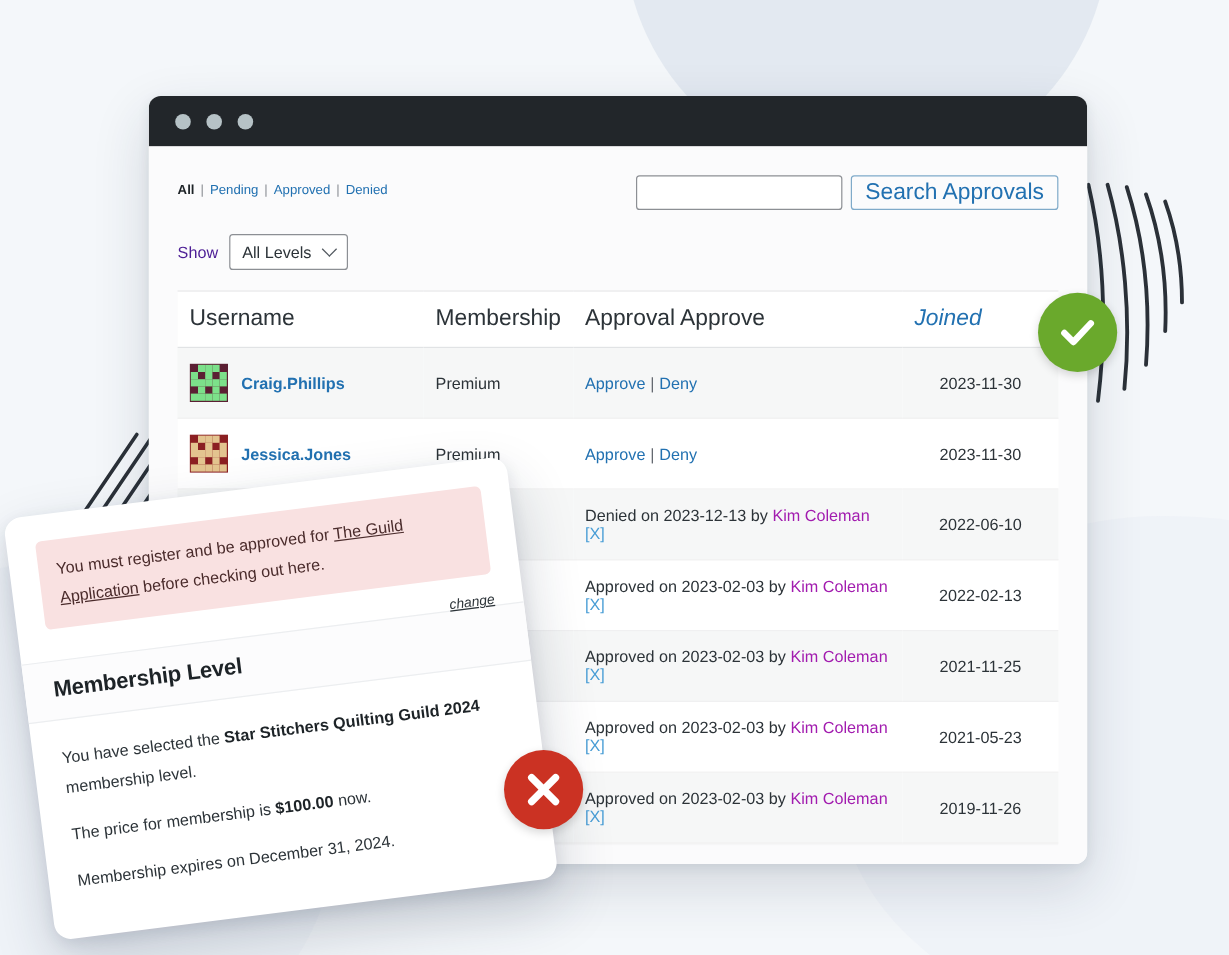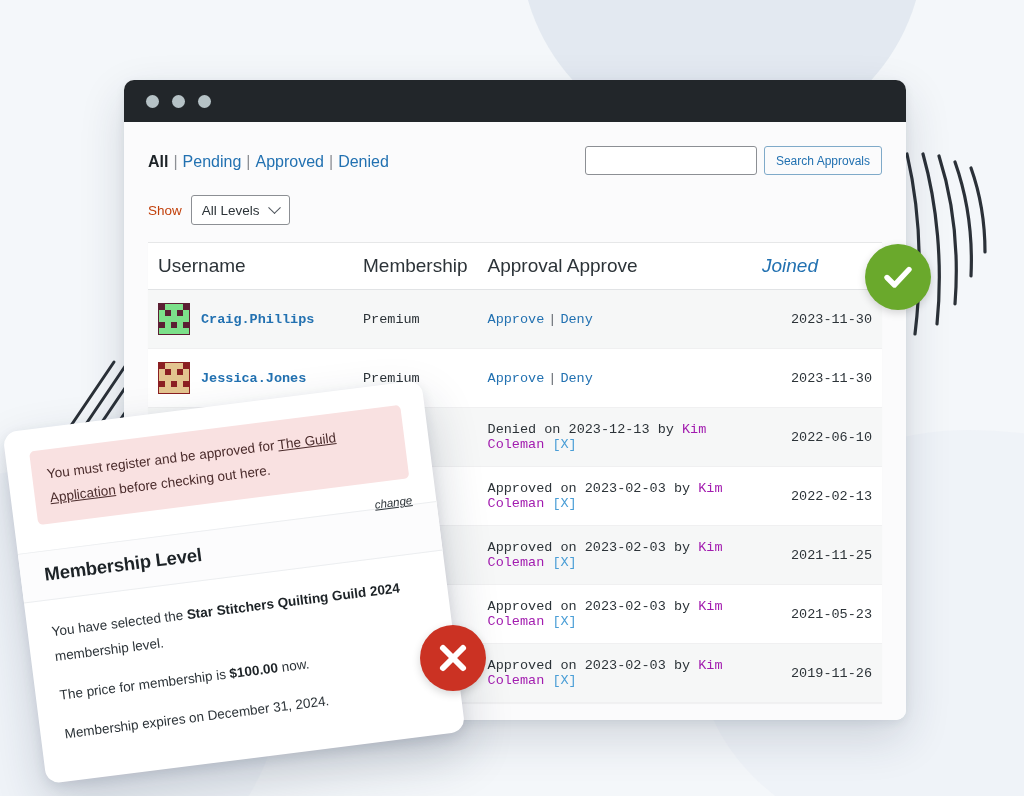--- a/index.html
+++ b/index.html
@@ -74,21 +74,21 @@
     margin-bottom: 16px;
   }
 
   
   .filter-row {
     display: flex;
     align-items: flex-start;
     justify-content: space-between;
     margin-bottom: 20px;
   }
-  .filters { font-size: 16px; color: #50575e; padding-top: 7px; }
+  .filters { font-size: 11px; color: #50575e; padding-top: 7px; }
   .filters a {
     color: #2271b1;
     text-decoration: none;
     cursor: pointer;
   }
   .filters a.current { color: #1d2327; font-weight: bold; }
   .filters .sep { color: #8c8f94; margin: 0 5px; }
 
   .search-box { display: flex; align-items: center; gap: 7px; }
   .search-input {
@@ -102,34 +102,34 @@
     outline: none;
     font-family: inherit;
   }
   .search-button {
     height: 29px;
     padding: 0 11px;
     border: 1px solid #7faac9;
     border-radius: 3px;
     background: #fbfbfc;
     color: #2271b1;
-    font-size: 12px;
+    font-size: 19px;
     cursor: pointer;
     font-family: inherit;
     white-space: nowrap;
   }
 
   
   .show-row {
     display: flex;
     align-items: center;
     gap: 9px;
     margin-bottom: 17px;
   }
-  .show-label { font-size: 13.5px; color: #c2410c; }
+  .show-label { font-size: 13.5px; color: #4c1d95; }
   .level-select {
     height: 30px;
     border: 1px solid #8c8f94;
     border-radius: 3px;
     background: #fff;
     font-size: 13.5px;
     color: #2c3338;
     padding: 0 10px;
     display: flex;
     align-items: center;
@@ -161,29 +161,28 @@
     background: #fff;
     font-size: 19px;
   }
   .approvals-table th.sortable a { color: #2271b1; text-decoration: none; cursor: pointer; font-style: italic; }
   .approvals-table td {
     padding: 13px 10px;
     color: #2c3338;
     vertical-align: middle;
     border-bottom: 1px solid #f0f0f1;
     height: 59px;
-    font-family: Liberation Mono, monospace;
   }
   .approvals-table tbody tr:nth-child(odd) td { background: #f6f7f7; }
   .approvals-table tbody tr:nth-child(even) td { background: #fff; }
 
   .col-user { width: 205px; }
   .col-member { width: 110px; }
   .col-status { }
-  .col-joined { width: 130px; text-align: right; }
+  .col-joined { width: 130px; text-align: center; }
 
   .user-cell { display: flex; align-items: center; gap: 11px; }
   .username-link {
     color: #2271b1;
     font-weight: bold;
     text-decoration: none;
     cursor: pointer;
     font-size: 13.5px;
   }
   .avatar { width: 32px; height: 32px; display: block; flex: 0 0 32px; }

